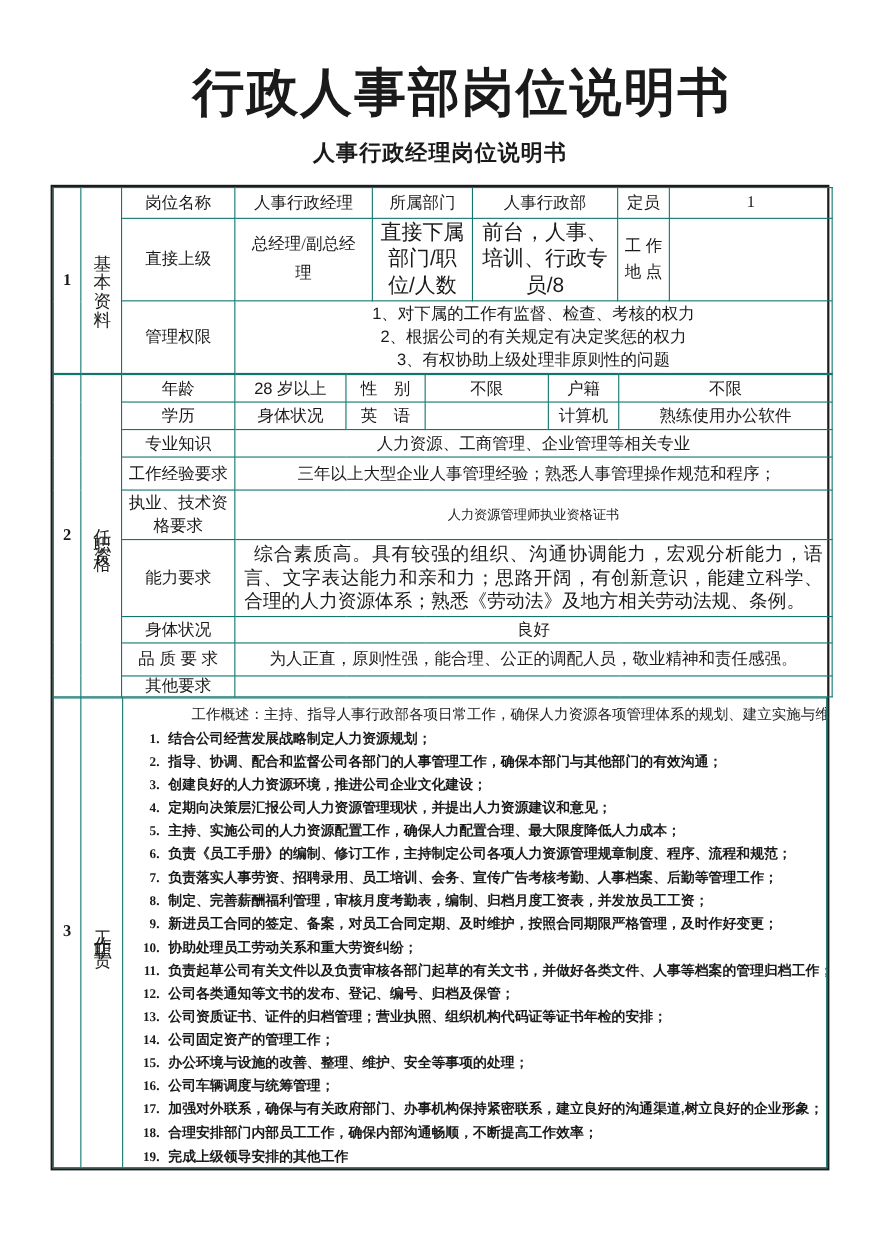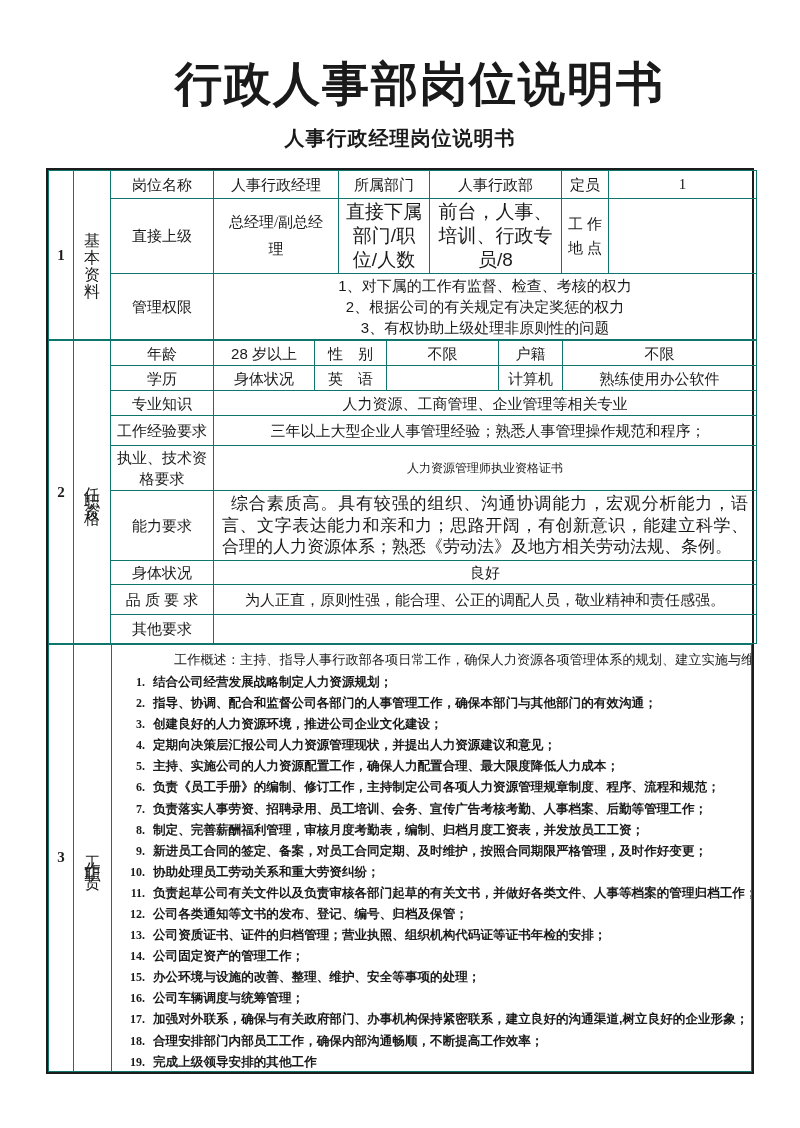--- a/index.html
+++ b/index.html
@@ -42,21 +42,21 @@
     padding:1px 6px;
     font-size:15px;
     line-height:21px;
     vertical-align:middle;
     overflow:hidden;
     word-break:break-all;
   }
   
   tr.h28{height:28px;} tr.h70{height:70px;} tr.h64{height:64px;}
   tr.h25{height:25px;} tr.h30{height:30px;} tr.h40{height:40px;}
-  tr.h67{height:67px;} tr.h22{height:22px;} tr.h19{height:29px;}
+  tr.h67{height:67px;} tr.h22{height:22px;} tr.h19{height:19px;}
   tr.h423{height:423px;}
   tr.h19 td{padding-top:0;padding-bottom:0;line-height:18px;}
 
   td.numcol{
     text-align:center;
     font-family:"Liberation Serif","DejaVu Serif",serif;
     font-size:15px;font-weight:bold;
     padding:0;
   }
   td.seccol{text-align:center;padding:0;}

